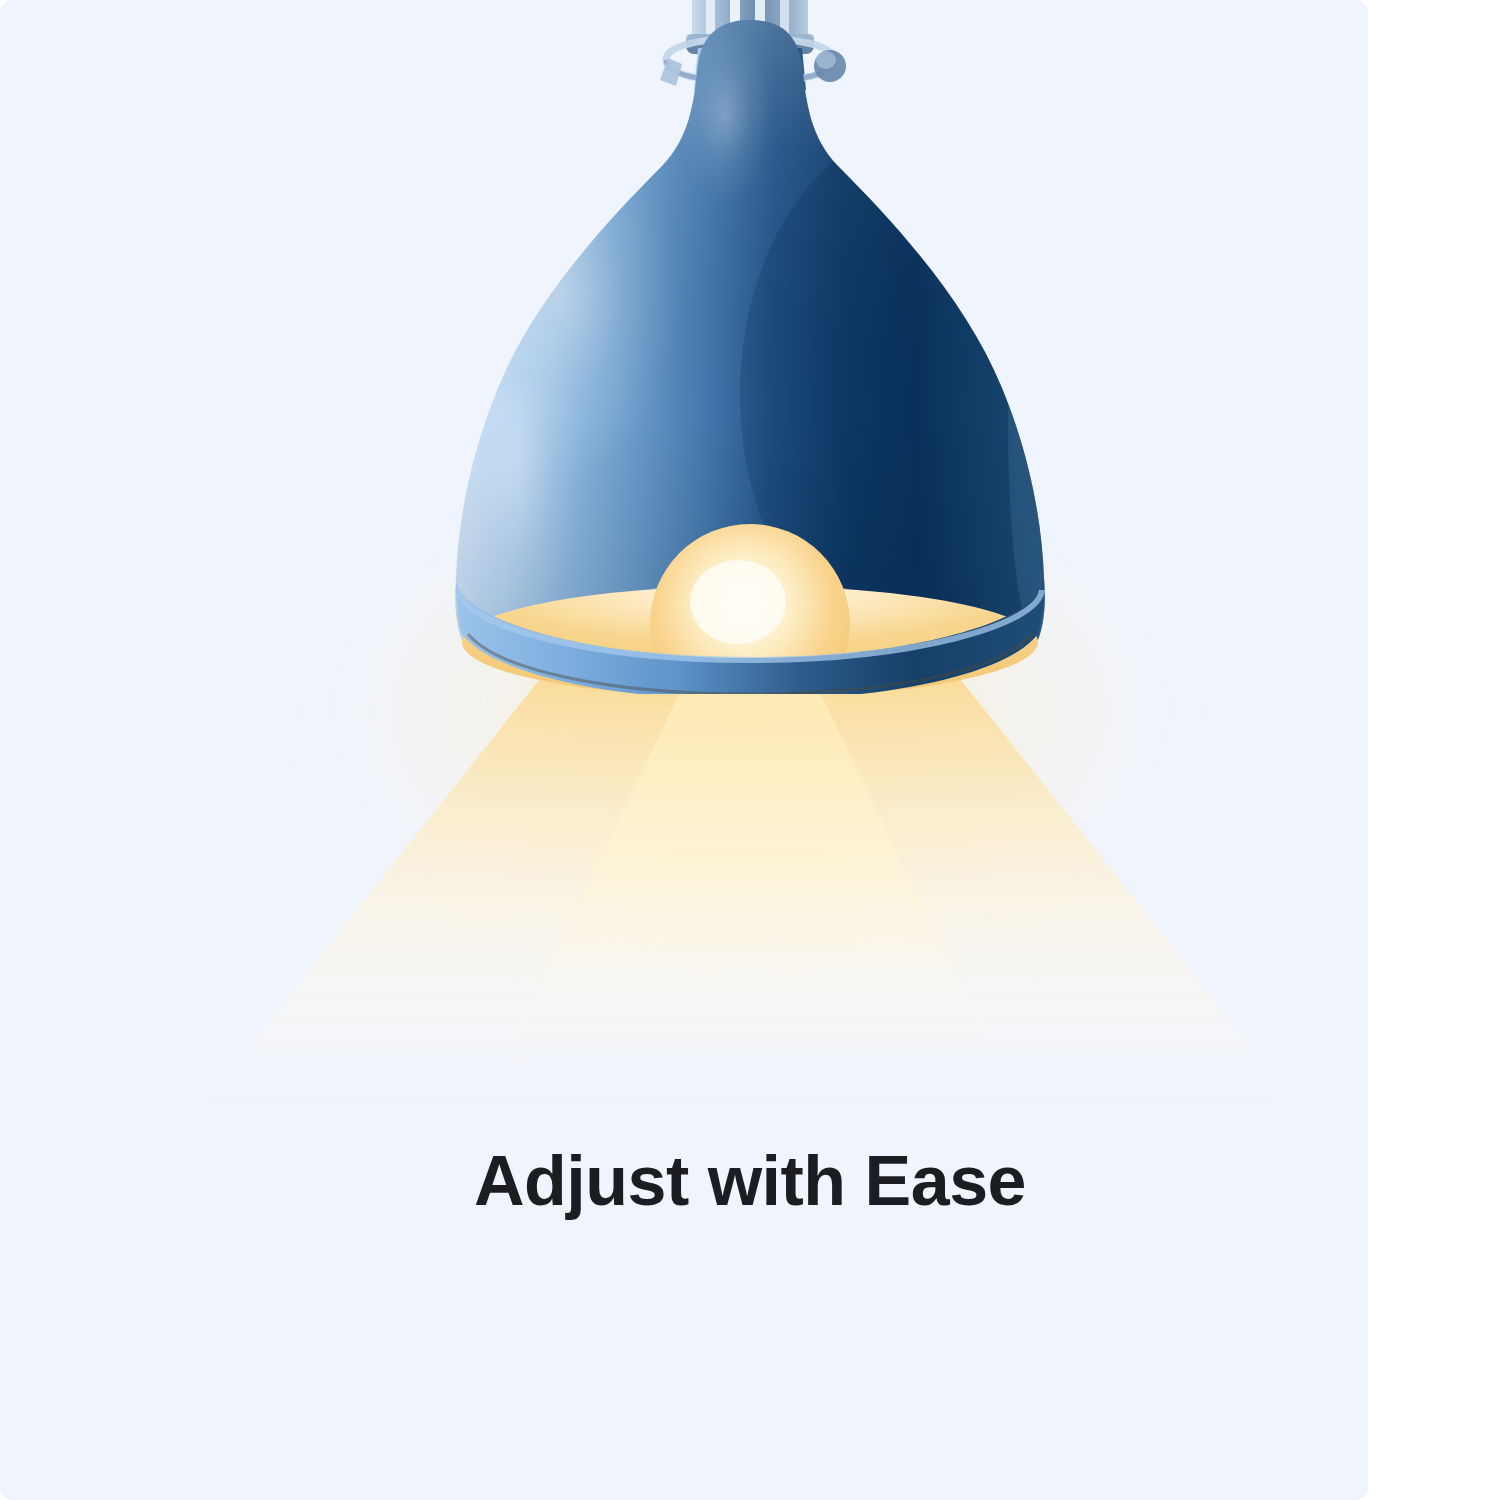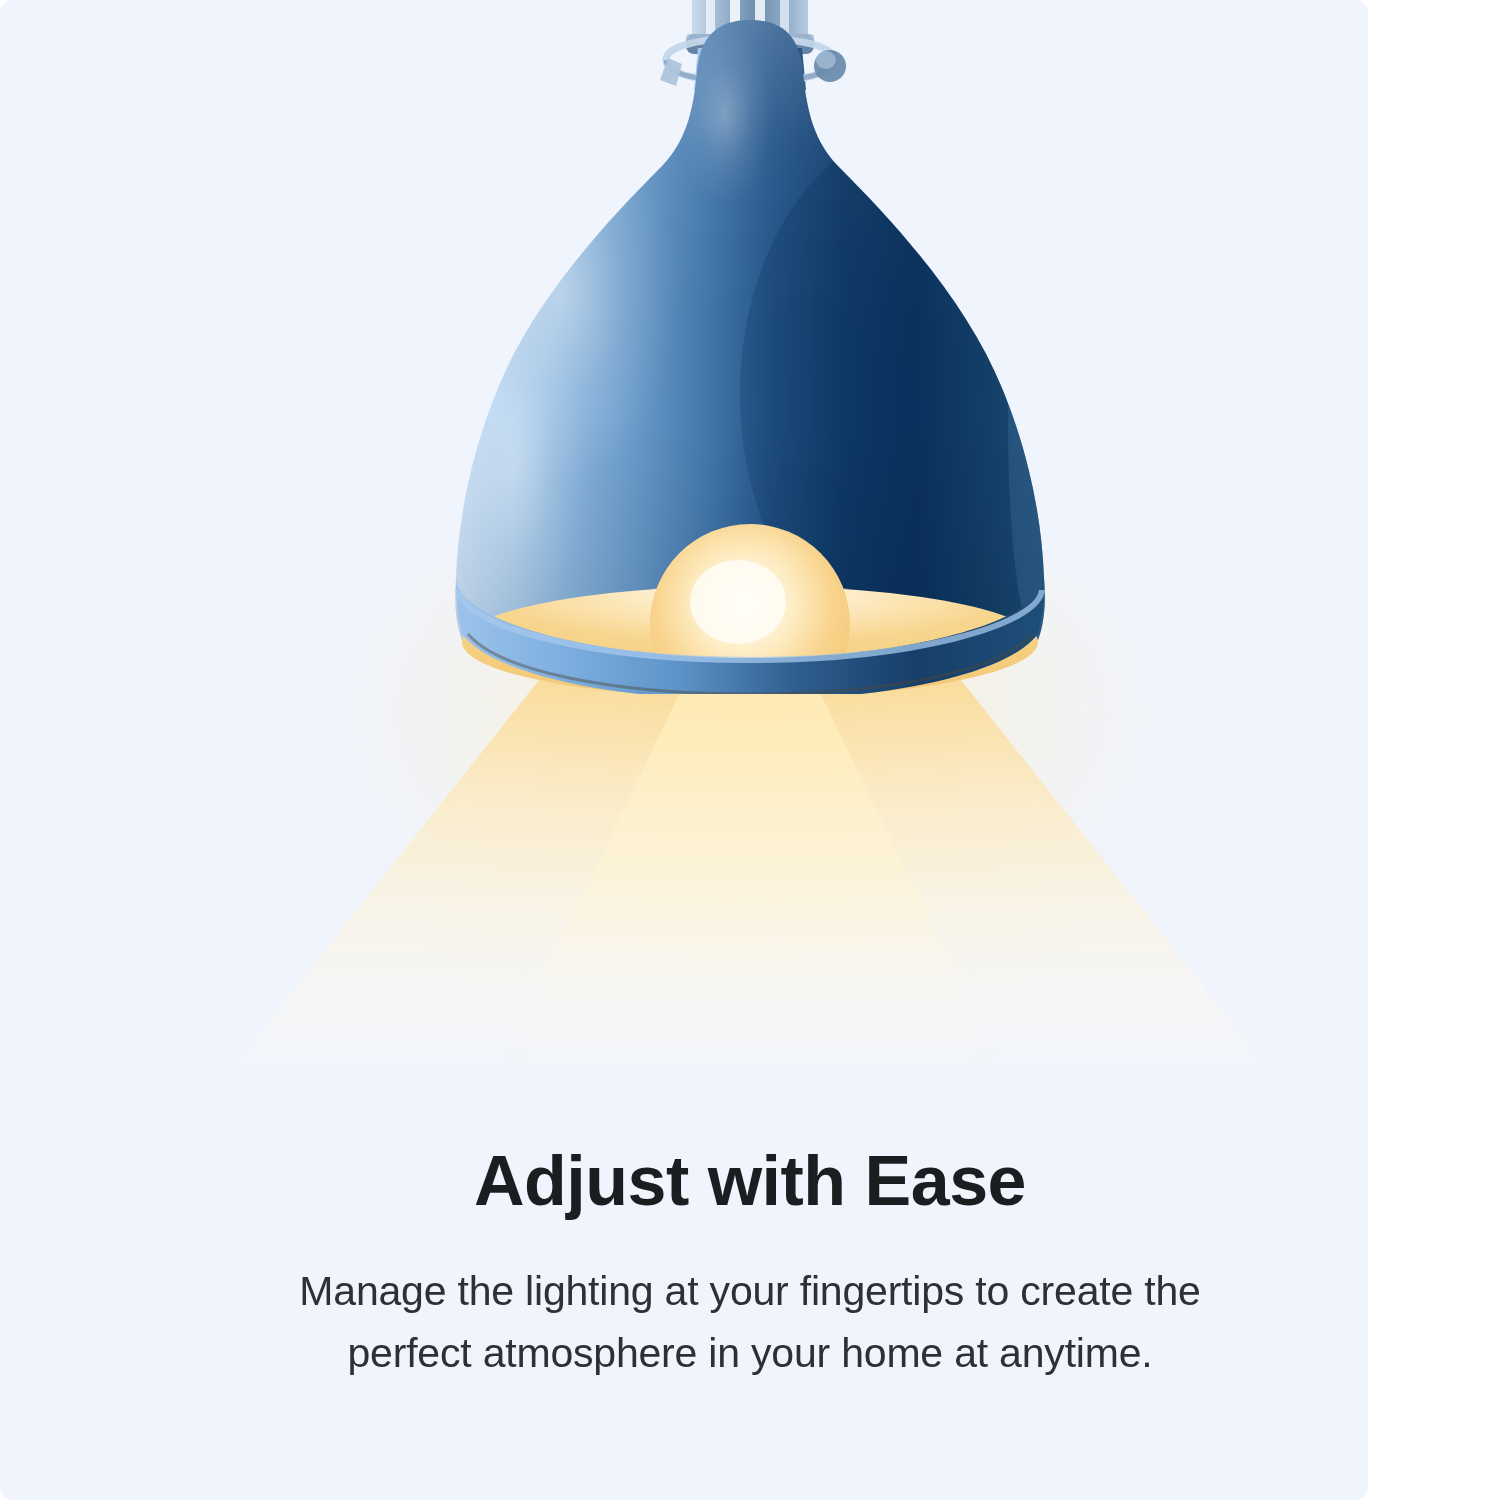--- a/index.html
+++ b/index.html
@@ -275,19 +275,15 @@
           <path d="M 228 596 C 232 632 360 666 520 666 C 680 666 808 632 812 596" fill="none" stroke="#a6c8ec" stroke-width="6" opacity="0.75"></path>
 
           <path d="M 238 640 C 268 676 378 700 520 700 C 662 700 772 676 802 640" fill="none" stroke="#4c4a3f" stroke-width="3" opacity="0.45"></path>
         </g>
       </svg>
     </div>
   </div>
 
   <div id="caption">
     <h1 id="title" style="color: rgb(27, 29, 33);">Adjust with Ease</h1>
-    <p id="subtitle" style="color: rgb(44, 49, 54);">
-      <span class="ln">Manage the lighting at your fingertips to create the</span>
-      <span class="ln">perfect atmosphere in your home at anytime.</span>
-    </p>
   </div>
 
 </div>
 
 </body></html>

